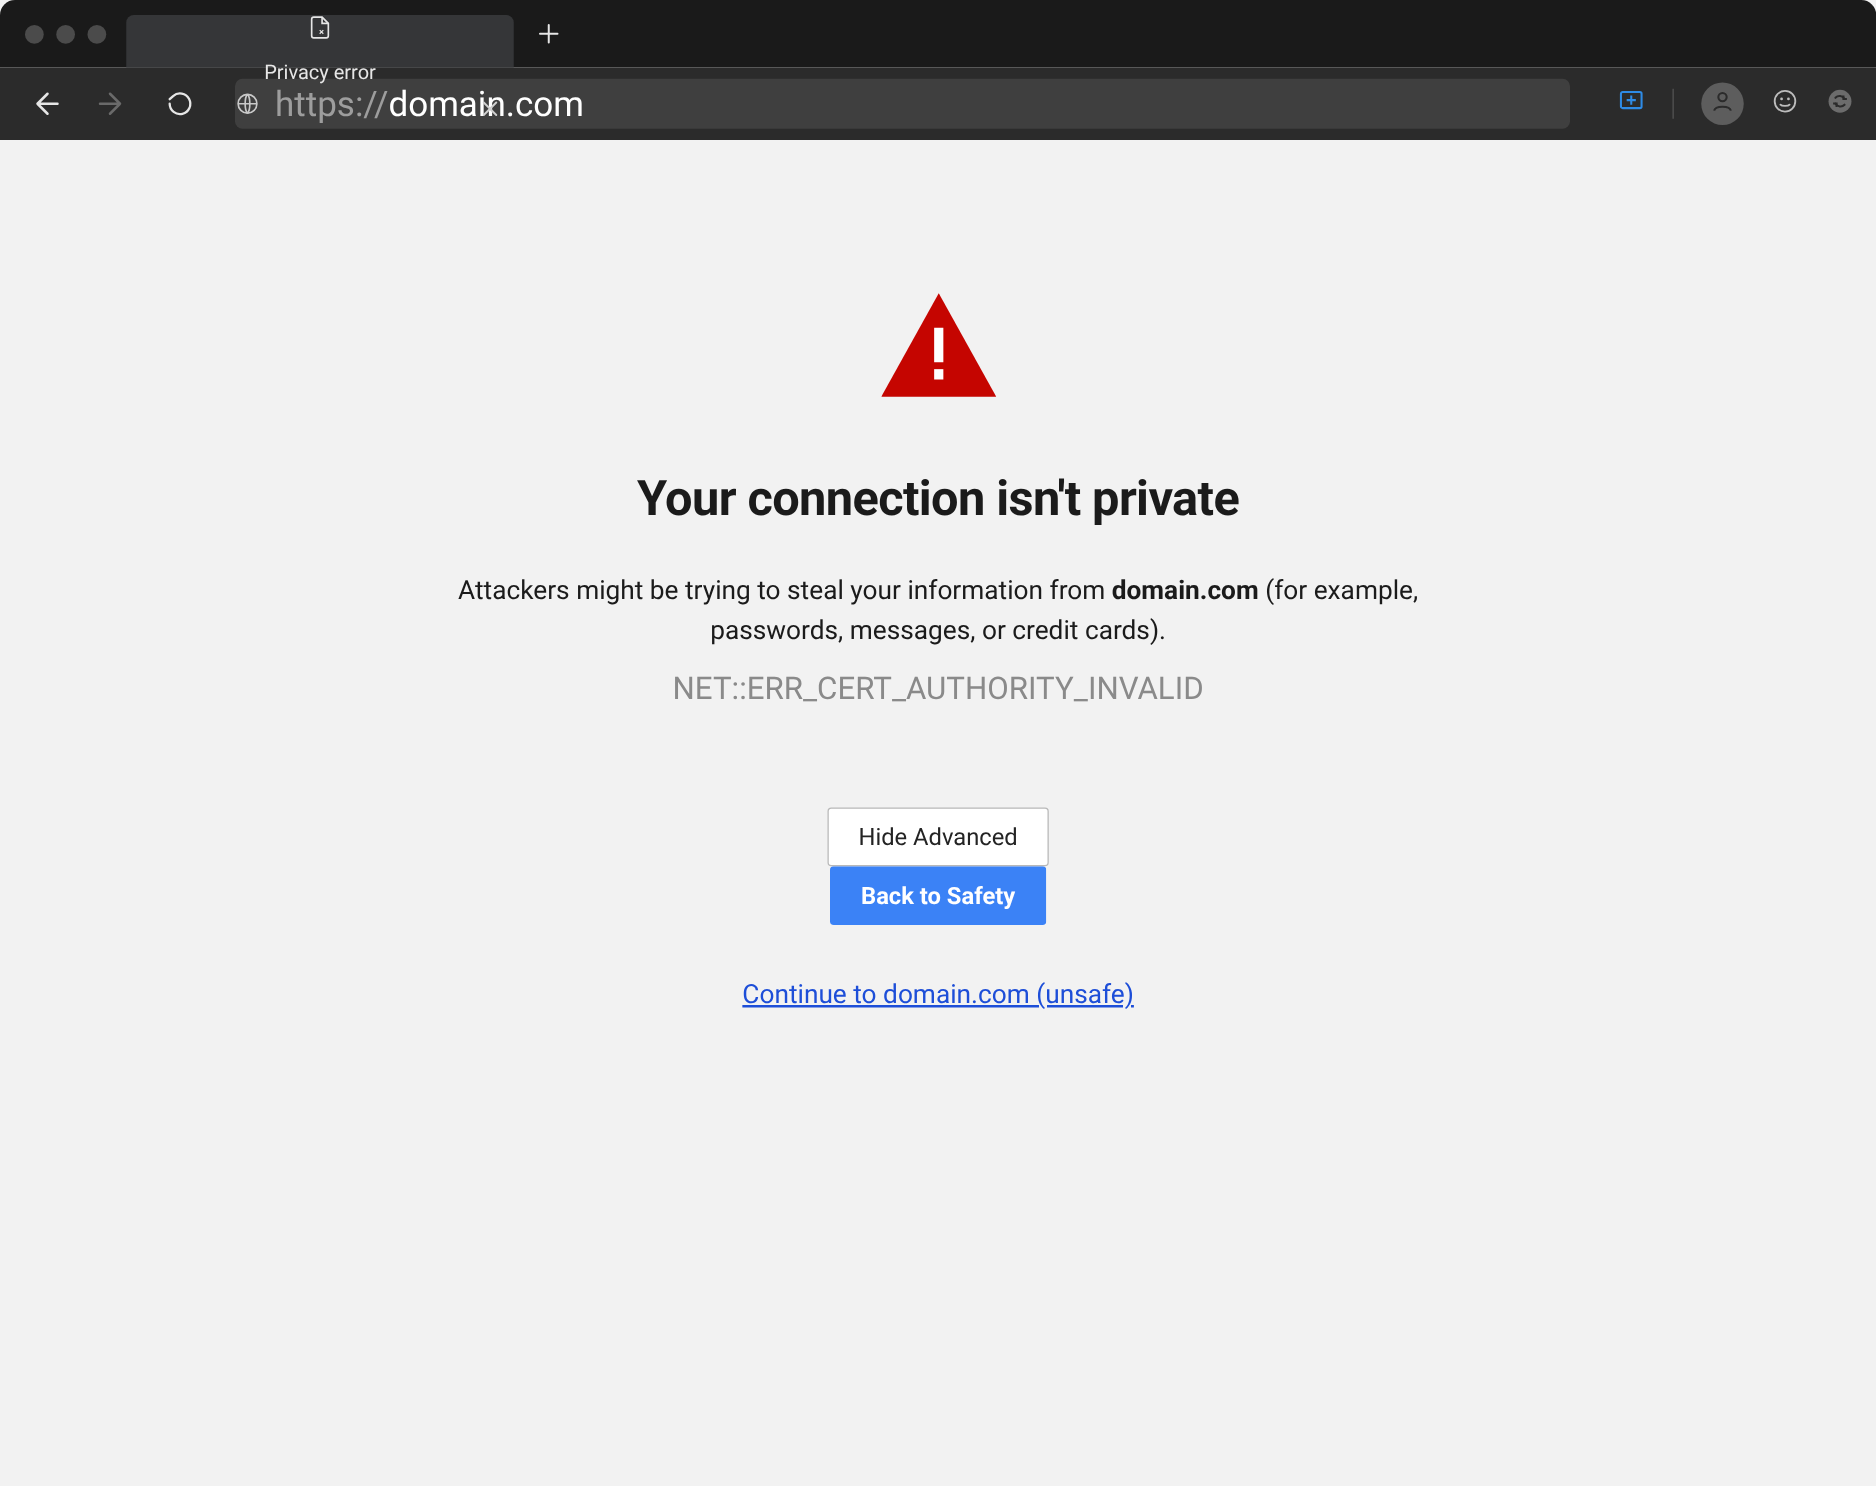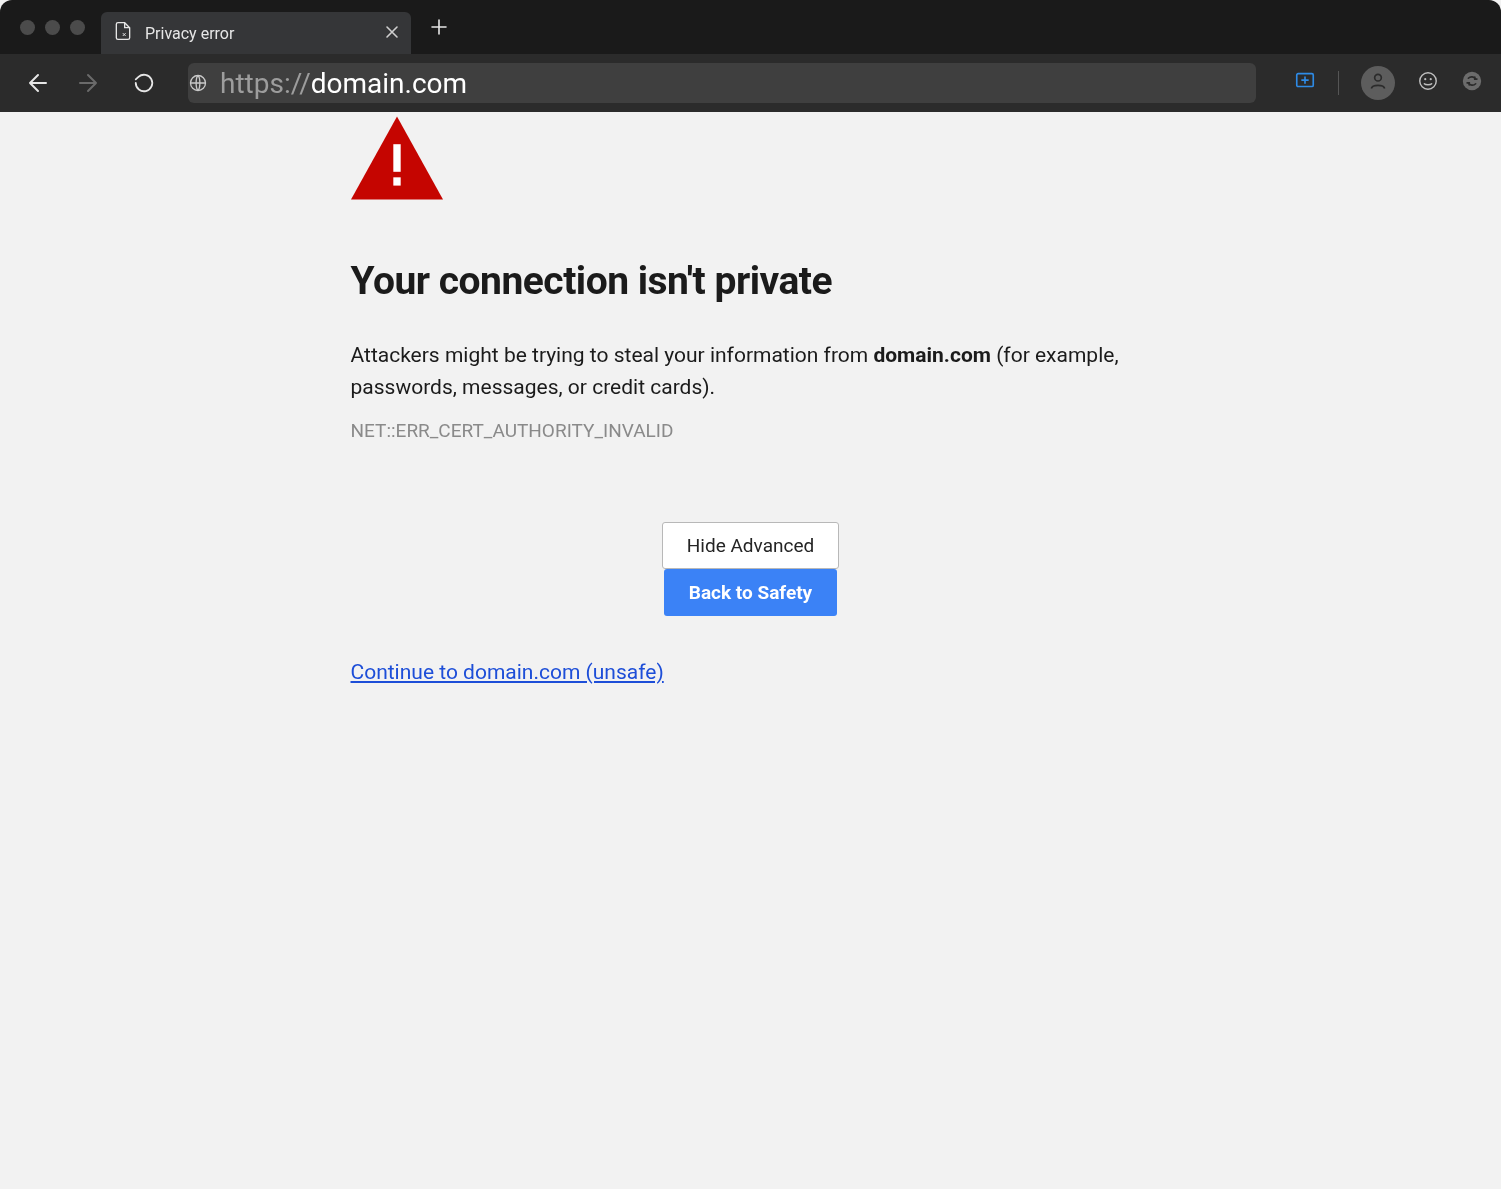--- a/index.html
+++ b/index.html
@@ -23,20 +23,21 @@
       background: #353638;
       border-radius: 6px 6px 0 0;
       margin-top: 12px;
       display: flex;
       align-items: center;
       padding: 0 12px;
       gap: 12px;
       color: #e6e6e6;
       font-size: 16px;
       position: relative;
+      flex-direction: column;
     }
     .tab .close { margin-left: auto; color: #cfcfcf; font-size: 16px; cursor: pointer; }
 
     .newtab {
       width: 36px; height: 36px; margin-left: 10px;
       display:flex; align-items:center; justify-content:center;
       color:#e6e6e6; font-size: 26px; font-weight: 300;
       border-radius: 4px;
     }
 
@@ -81,37 +82,39 @@
     
     .page {
       position: absolute;
       left: 0; right: 0; top: 112px; bottom: 0;
       background: #f2f2f2;
       display:flex;
       justify-content:center;
     }
     .content {
       width: 800px;
+      padding-top: 118px;
       color: #1b1b1b;
+      text-align: center;
     }
     .warn-icon { margin-bottom: 50px; }
     h1.title {
       font-size: 39px;
       font-weight: 700;
       margin-bottom: 36px;
       letter-spacing: -0.5px;
     }
     .desc {
       font-size: 21px;
       line-height: 1.5;
       margin-bottom: 16px;
     }
     .desc .bold { font-weight: 700; }
     .errcode {
-      font-size: 19px;
+      font-size: 25px;
       color: #8a8a8a;
       margin-bottom: 80px;
     }
     .buttons {
       display:flex;
       justify-content: space-between;
       align-items:center;
       margin-bottom: 44px;
       flex-direction: column;
     }

